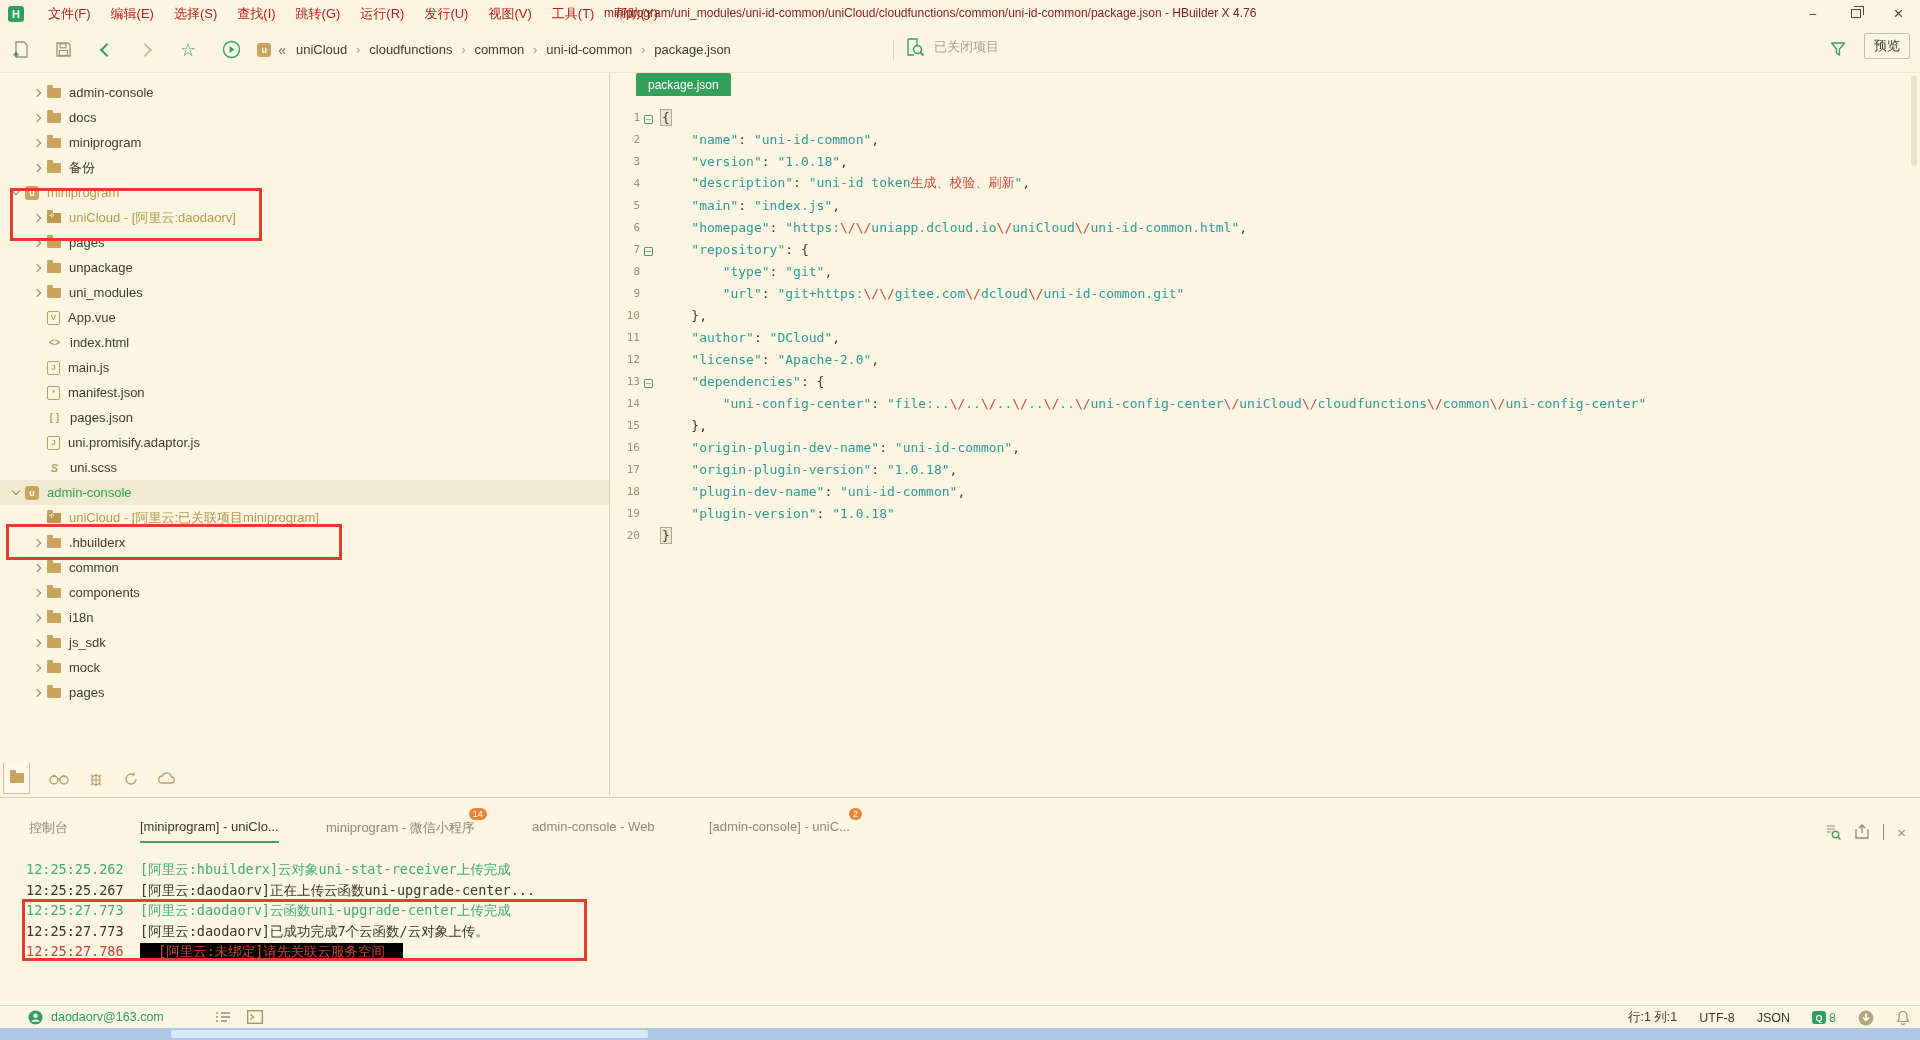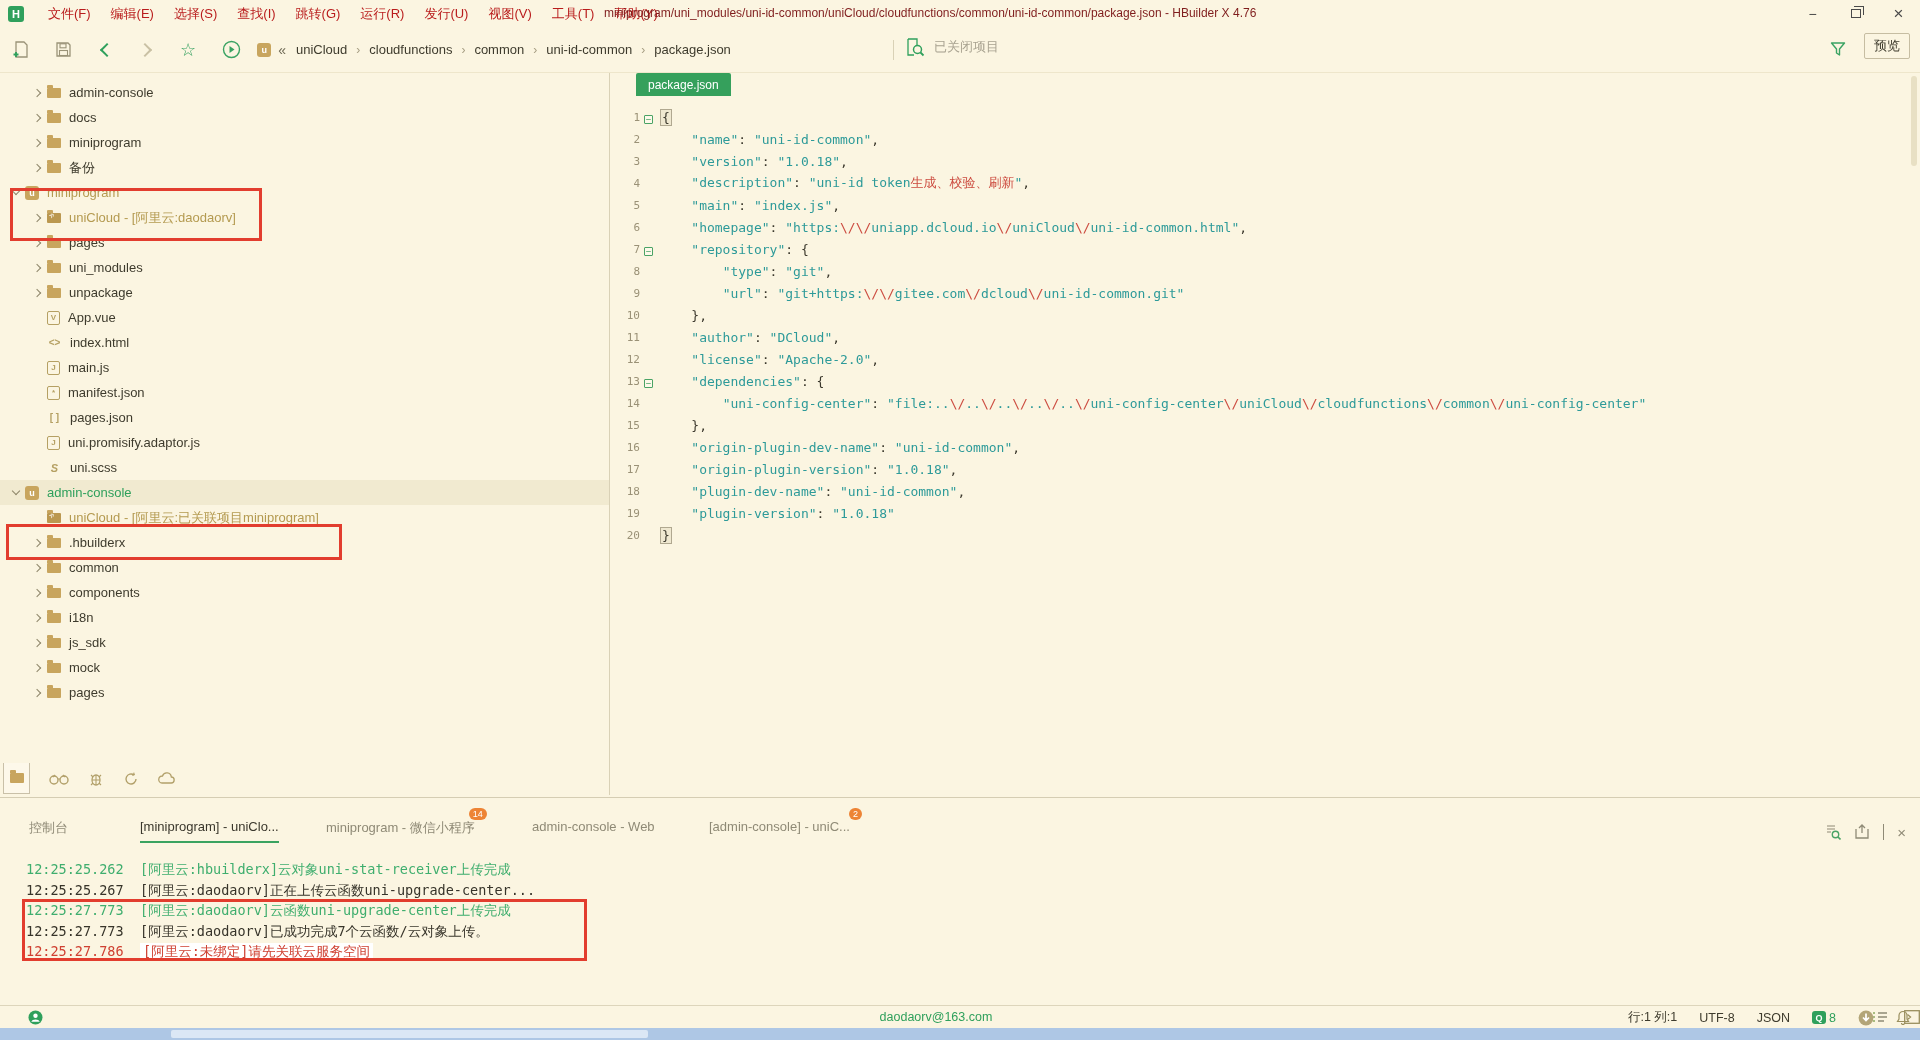--- a/index.html
+++ b/index.html
@@ -94,25 +94,25 @@
   .ctab.active { color:#3a372c; border-bottom:2px solid #3aa360; }
   .cbadge { position:absolute; top:-11px; right:-12px; background:#ed8435; color:#fff; font-size:9px; border-radius:8px;
             padding:1px 4px; min-width:8px; text-align:center; }
   .cicons { position:absolute; right:14px; top:26px; display:flex; gap:13px; align-items:center; }
   .chevUp { width:8px; height:8px; border-left:1.6px solid #8f8a76; border-top:1.6px solid #8f8a76; transform:rotate(45deg); margin-top:3px; }
   .logs { position:absolute; left:26px; top:61px; font-family:"DejaVu Sans Mono", monospace; font-size:13.5px; }
   .logline { height:20.6px; line-height:20.6px; white-space:nowrap; }
   .ltime { display:inline-block; width:100px; }
   .lmsg { margin-left:14px; }
   .lg { color:#3fae6e; } .ld { color:#37342a; } .le { color:#cf4132; }
-  .hl { background:#ffffff; padding:0 3px; }
+  .hl { background:#000000; padding:0 18px; }
 
   
   .statusbar { position:absolute; left:0; top:1005px; width:1920px; height:23px; border-top:1px solid #ddd5bb;
-               display:flex; align-items:center; font-size:12.5px;justify-content:space-between; }
+               display:flex; align-items:center; font-size:12.5px; }
   .sb-user { color:#2fa05c; margin-left:8px; }
   .sb-left-icons { display:flex; align-items:center; gap:16px; margin-left:52px; }
   .sb-right { position:absolute; right:10px; top:0; height:23px; display:flex; align-items:center; gap:22px; color:#3e3b2d;margin-left:12px; }
   .chatico { width:14px; height:13px; background:#2fa05c; border-radius:3px; color:#fff; font-size:9px; font-weight:bold;
              display:inline-flex; align-items:center; justify-content:center; }
   .msgcount { color:#2fa05c; margin-left:3px; }
 
   .bluestrip { position:absolute; left:0; top:1028px; width:1920px; height:12px; background:#aec7e5; }
   .bluestrip .inner { position:absolute; left:171px; top:2px; width:477px; height:8px; background:#dbe7f5; border-radius:2px; }
 
@@ -240,26 +240,26 @@
         <span class="tlabel tan">uniCloud - [阿里云:daodaorv]</span>
       </div>
       <div class="trow ind2">
         <span class="chev c"></span>
         <span class="ficon"></span>
         <span class="tlabel ">pages</span>
       </div>
       <div class="trow ind2">
         <span class="chev c"></span>
         <span class="ficon"></span>
+        <span class="tlabel ">unpackage</span>
+      </div>
+      <div class="trow ind2">
+        <span class="chev c"></span>
+        <span class="ficon"></span>
         <span class="tlabel ">uni_modules</span>
-      </div>
-      <div class="trow ind2">
-        <span class="chev c"></span>
-        <span class="ficon"></span>
-        <span class="tlabel ">unpackage</span>
       </div>
       <div class="trow ind2">
         <span class="chev n"></span>
         <span class="fi">V</span>
         <span class="tlabel ">App.vue</span>
       </div>
       <div class="trow ind2">
         <span class="chev n"></span>
         <span class="fi plain">&lt;&gt;</span>
         <span class="tlabel ">index.html</span>

